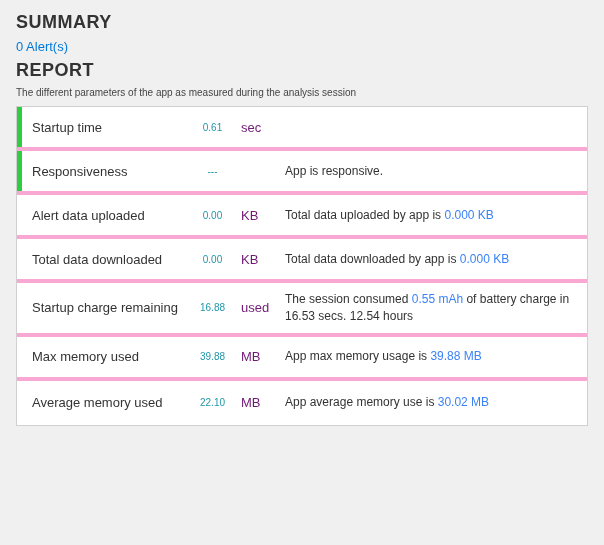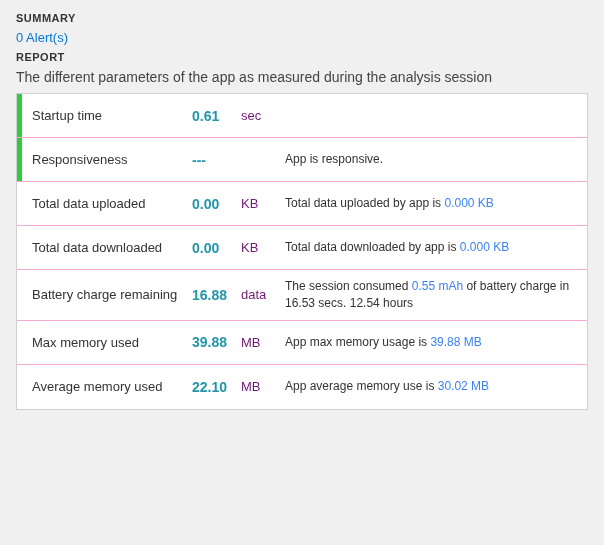--- a/index.html
+++ b/index.html
@@ -10,48 +10,48 @@
       width: 604px;
       min-height: 545px;
       color: #333;
     }
     .container {
       background: #f0f0f0;
       padding: 12px 16px;
     }
     .section-title {
       font-weight: bold;
-      font-size: 11px;
+      font-size: 18px;
       color: #333;
       margin-bottom: 6px;
       letter-spacing: 0.5px;
     }
     .alert-link {
       color: #0078d7;
       font-size: 13px;
       margin-bottom: 6px;
       display: block;
     }
     .report-section {
       margin-top: 4px;
     }
     .report-desc {
-      font-size: 14px;
+      font-size: 10px;
       color: #444;
       margin-bottom: 8px;
     }
     .report-table {
       background: #fff;
       border: 1px solid #d0d0d0;
       width: 100%;
     }
     .report-row {
       display: flex;
       align-items: stretch;
-      border-bottom: 1px solid #f9a8d4;
+      border-bottom: 4px solid #f9a8d4;
       min-height: 44px;
     }
     .report-row:last-child {
       border-bottom: none;
     }
     .row-indicator {
       width: 5px;
       min-height: 100%;
       flex-shrink: 0;
     }
@@ -68,25 +68,25 @@
       padding: 8px 10px;
     }
     .row-label {
       width: 160px;
       font-size: 13px;
       color: #333;
       flex-shrink: 0;
     }
     .row-value {
       width: 45px;
-      font-size: 14px;
+      font-size: 10px;
       color: #2196a8;
-      font-weight: bold;
+      font-weight: normal;
       flex-shrink: 0;
-      text-align: left;
+      text-align: center;
       padding-right: 4px;
     }
     .row-unit {
       width: 40px;
       font-size: 13px;
       color: #701a75;
       flex-shrink: 0;
       padding-left: 4px;
     }
     .row-description {
@@ -126,41 +126,41 @@
           <div class="row-content">
             <div class="row-label">Responsiveness</div>
             <div class="row-value">---</div>
             <div class="row-unit"></div>
             <div class="row-description">App is responsive.</div>
           </div>
         </div>
         <div class="report-row">
           <div class="row-indicator none"></div>
           <div class="row-content">
-            <div class="row-label">Total data uploaded</div>
+            <div class="row-label">Alert data uploaded</div>
             <div class="row-value">0.00</div>
             <div class="row-unit">KB</div>
             <div class="row-description">Total data uploaded by app is <span class="desc-highlight">0.000 KB</span></div>
           </div>
         </div>
         <div class="report-row">
           <div class="row-indicator none"></div>
           <div class="row-content">
             <div class="row-label">Total data downloaded</div>
             <div class="row-value">0.00</div>
             <div class="row-unit">KB</div>
             <div class="row-description">Total data downloaded by app is <span class="desc-highlight">0.000 KB</span></div>
           </div>
         </div>
         <div class="report-row">
           <div class="row-indicator none"></div>
           <div class="row-content">
-            <div class="row-label">Battery charge remaining</div>
+            <div class="row-label">Startup charge remaining</div>
             <div class="row-value">16.88</div>
-            <div class="row-unit">data</div>
+            <div class="row-unit">used</div>
             <div class="row-description">The session consumed <span class="desc-highlight">0.55 mAh</span> of battery charge in 16.53 secs. 12.54 hours</div>
           </div>
         </div>
         <div class="report-row">
           <div class="row-indicator none"></div>
           <div class="row-content">
             <div class="row-label">Max memory used</div>
             <div class="row-value">39.88</div>
             <div class="row-unit">MB</div>
             <div class="row-description">App max memory usage is <span class="desc-highlight">39.88 MB</span></div>

